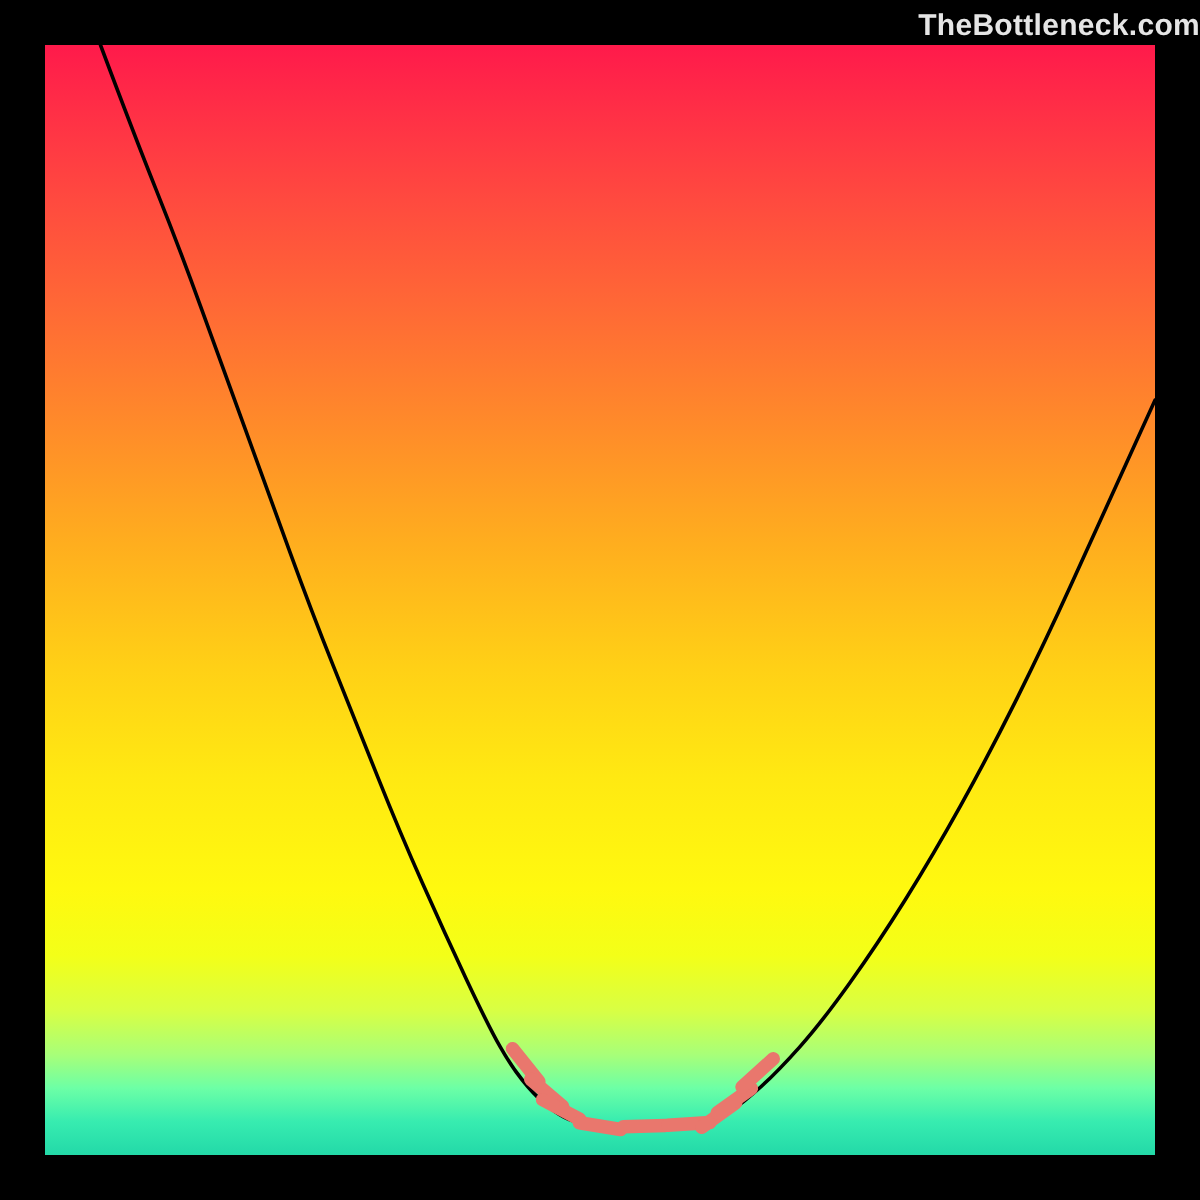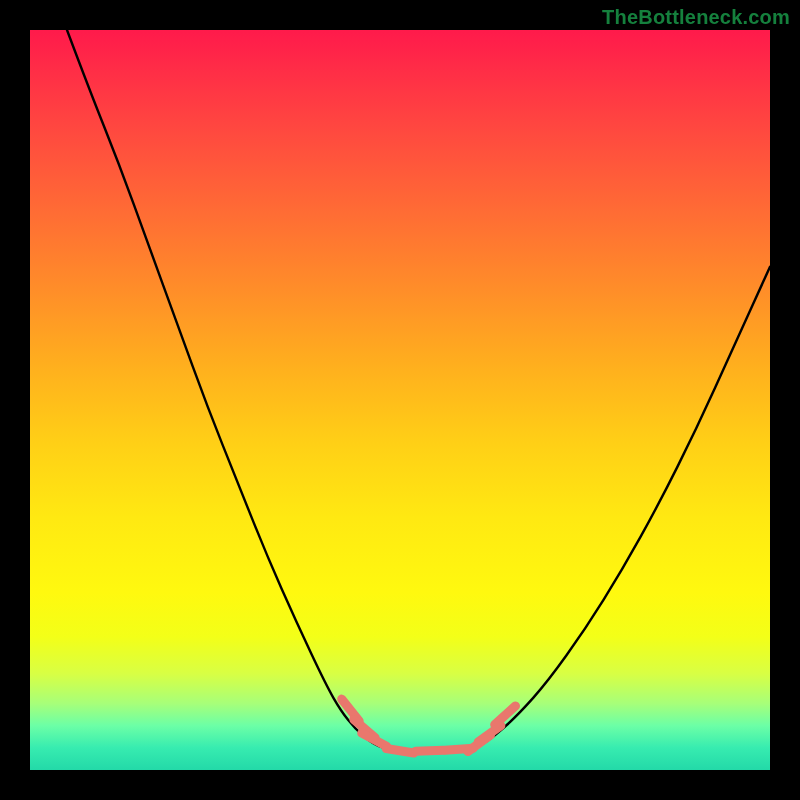--- a/index.html
+++ b/index.html
@@ -39,22 +39,22 @@
       #a7ff79 91%,
       #6cffa6 94%,
       #37ecb0 97%,
       #23d9a8 100%
     );
     overflow: hidden;
   }
   .watermark {
     position: absolute;
     top: 6px;
-    right: 10px;
-    color: #15803d;
+    right: 0;
+    color: #e5e5e5;
     font-size: 20px;
     font-weight: 600;
     letter-spacing: 0.2px;
     user-select: none;
   }
   svg.curves {
     position: absolute;
     inset: 0;
     width: 100%;
     height: 100%;

